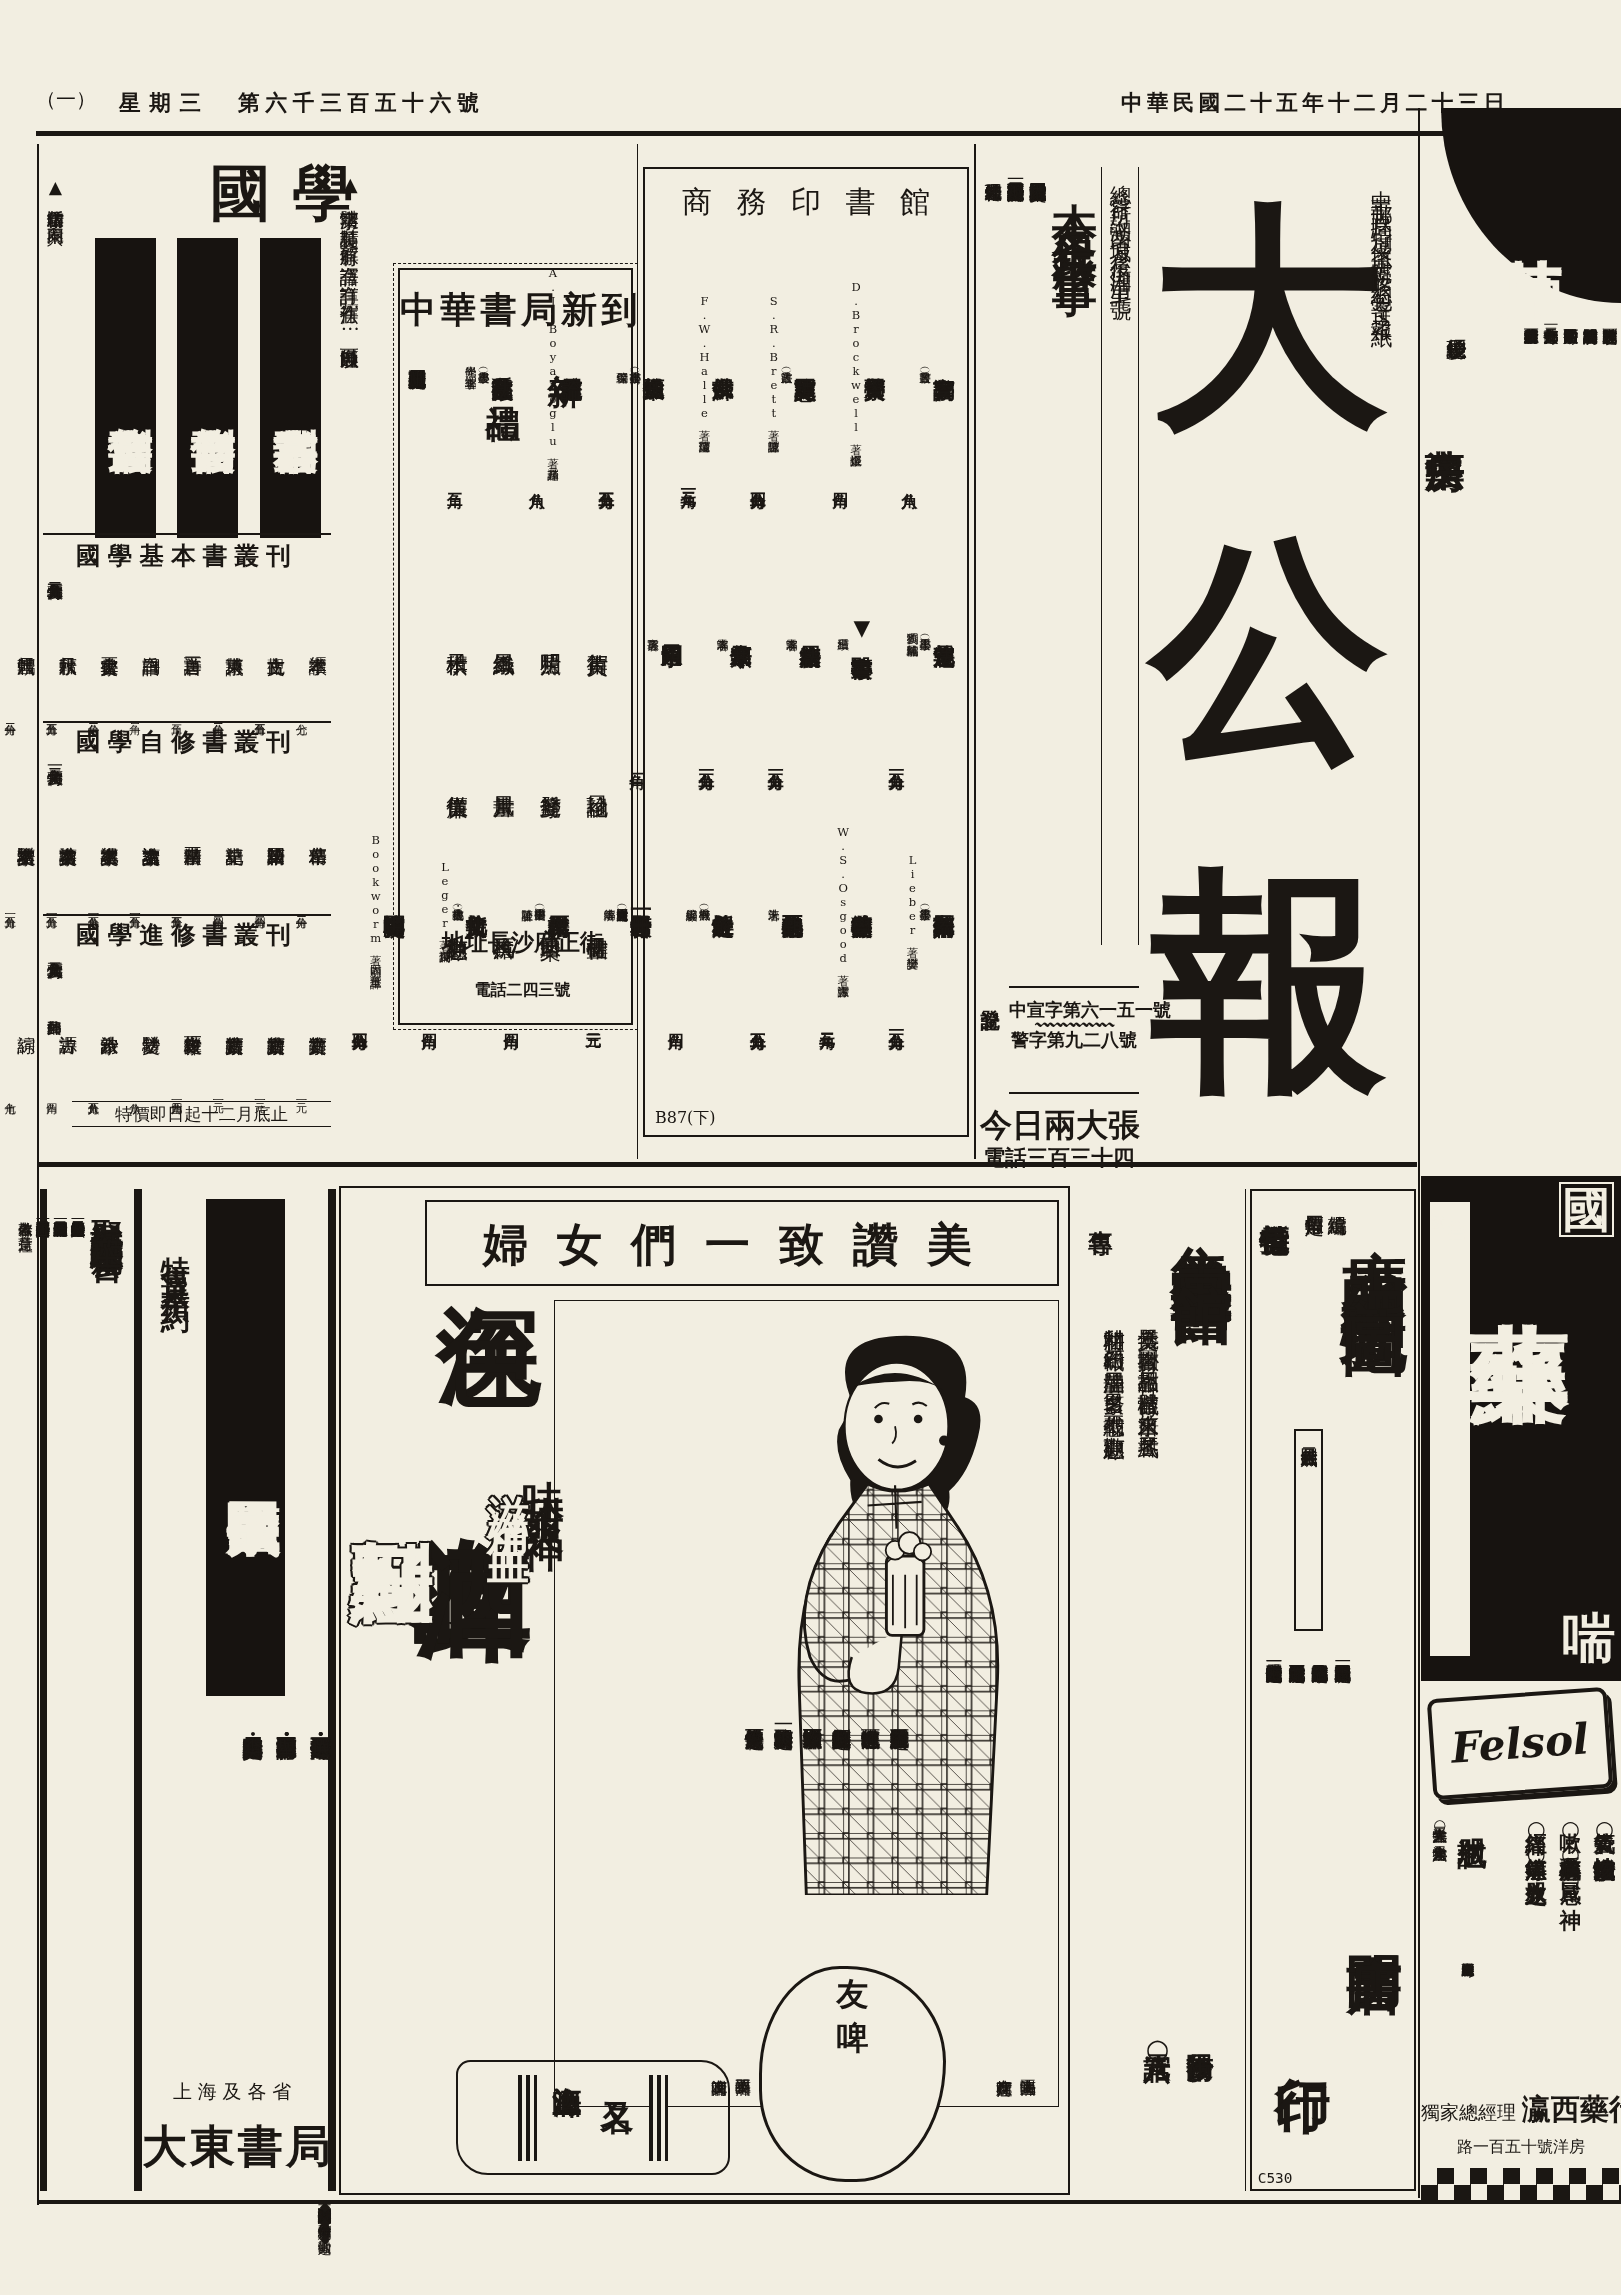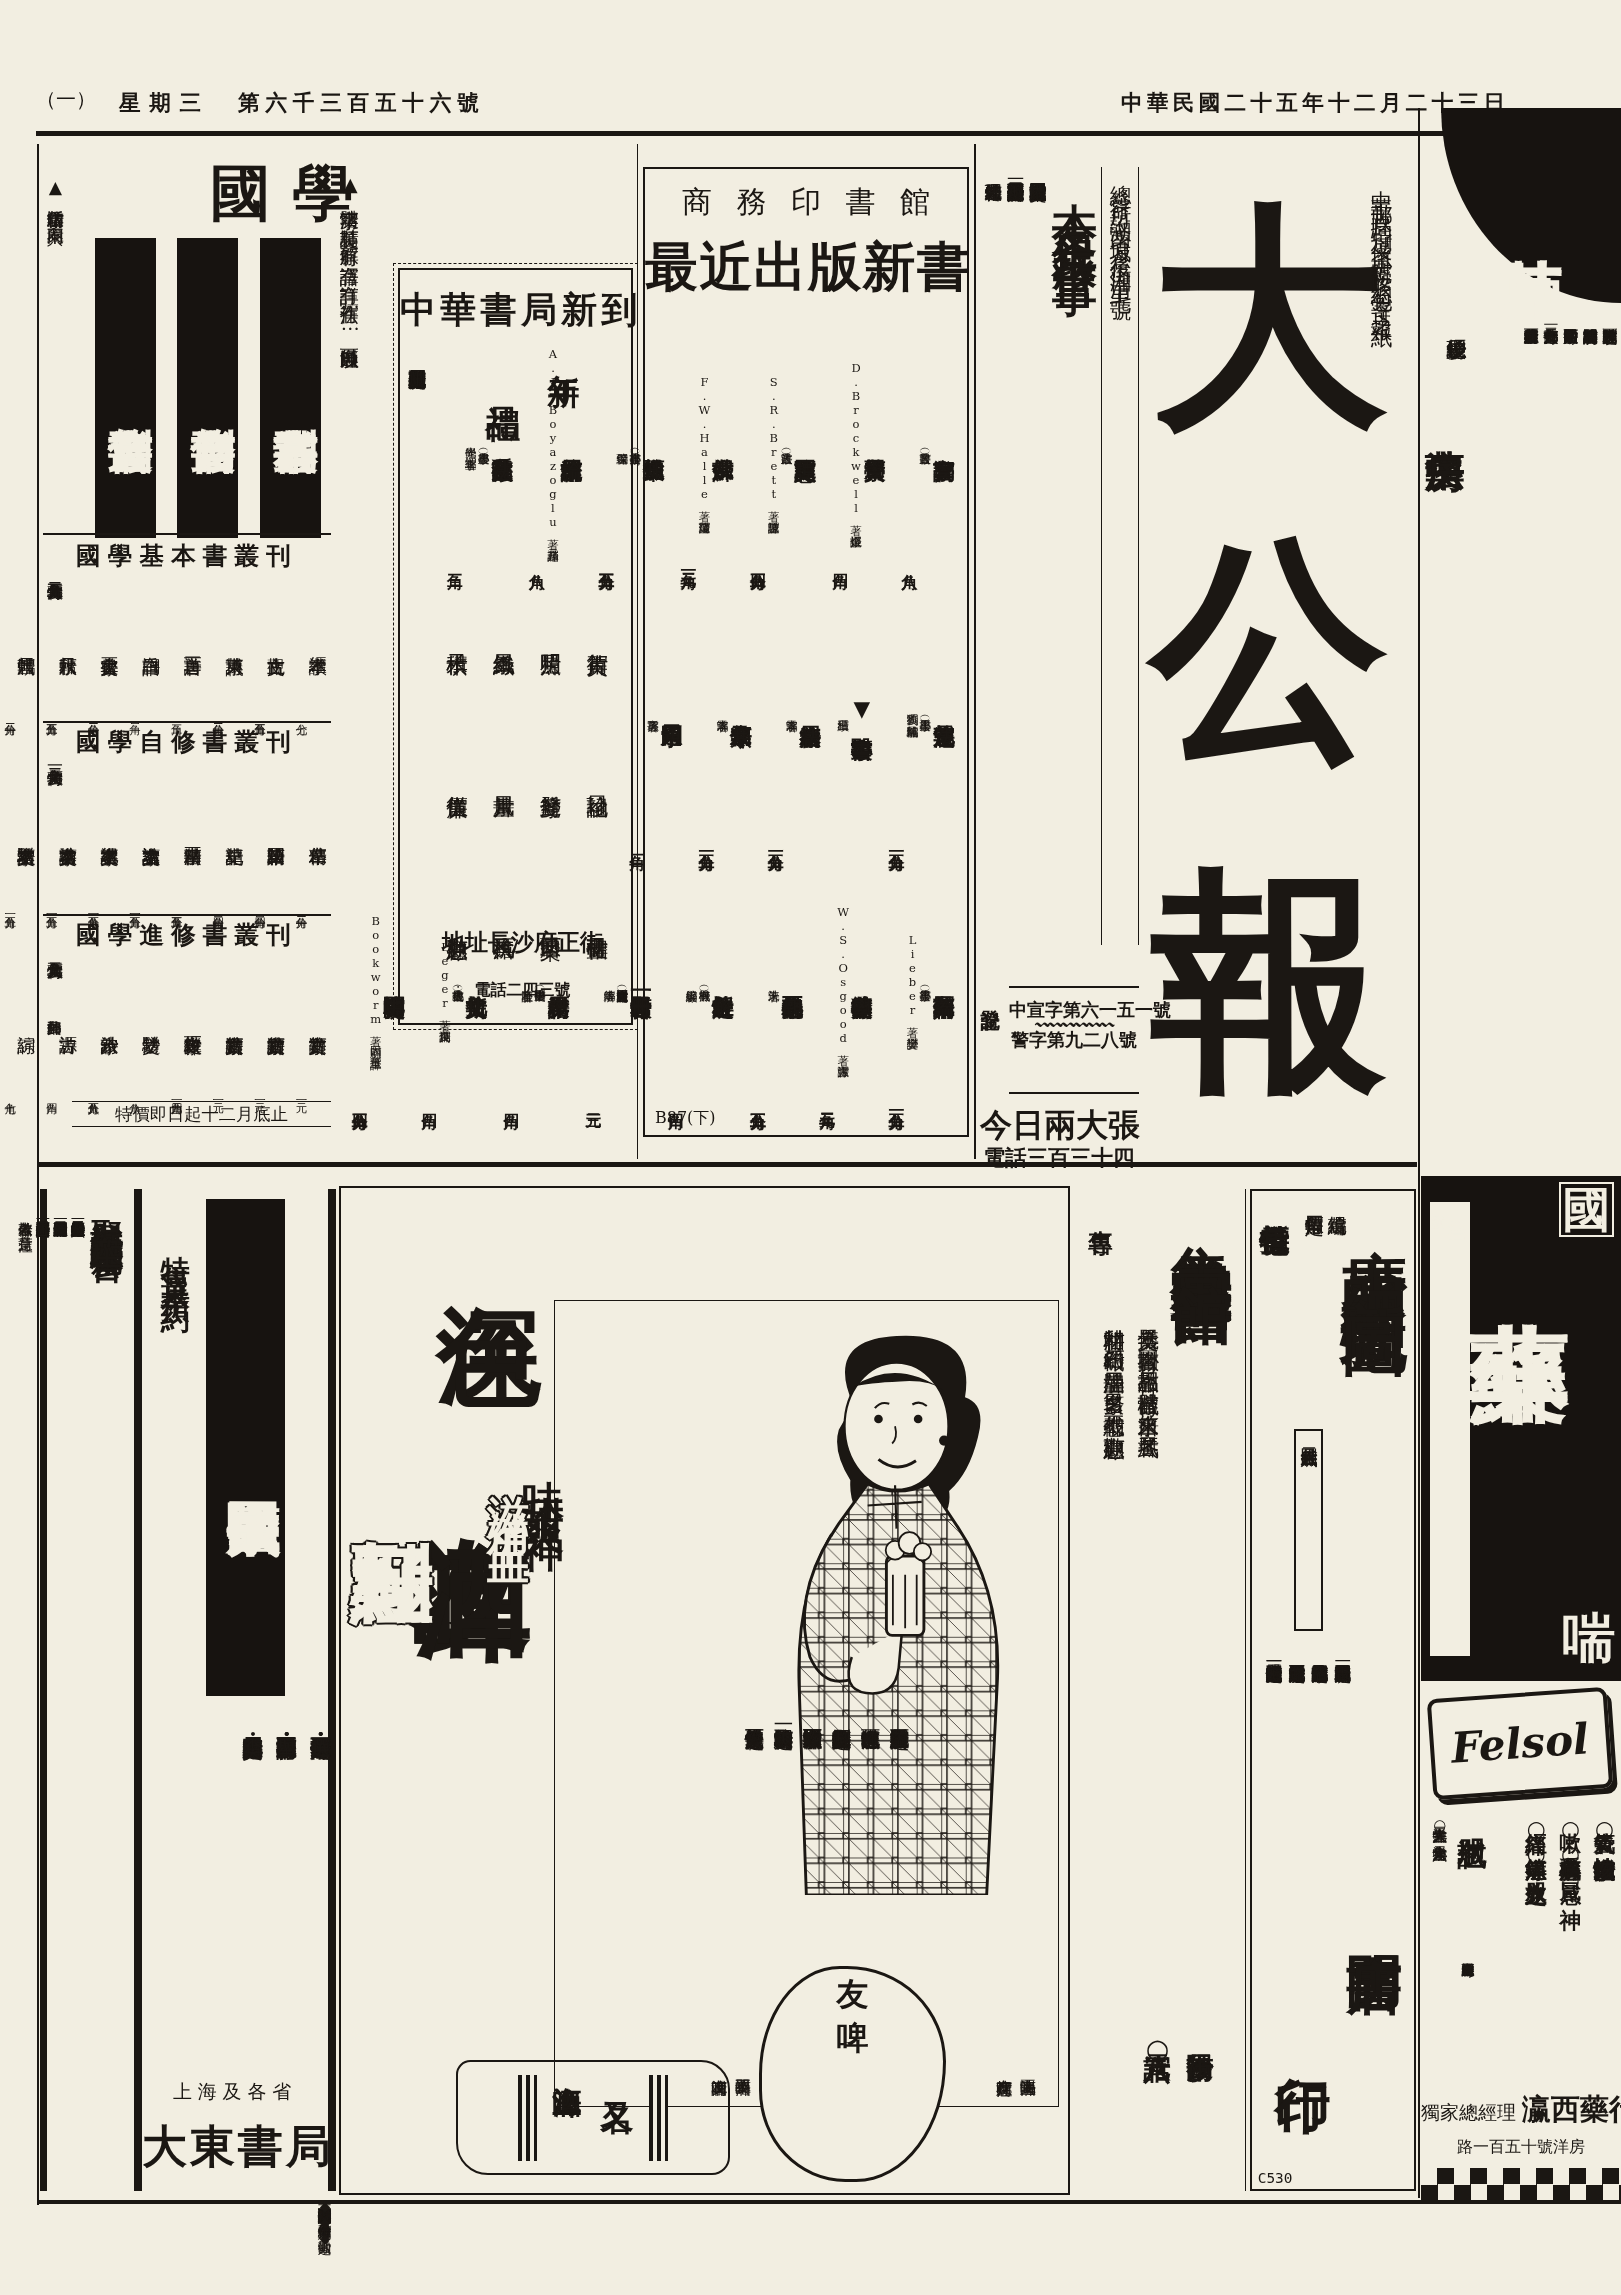--- a/index.html
+++ b/index.html
@@ -196,21 +196,20 @@
       </div>
     <div class="abs v" style="left:7.2px;top:86px;height:634px;font-size:18px;" data-name="chunghwa-side-note">新到新生日記為寫日記之良件裝璜精美確合除舊更新之需甚合應用</div>
     <div class="h b c" style="position:absolute;left:29px;bottom:65px;width:187px;font-size:23px;" data-name="chunghwa-address">地址長沙府正街</div>
     <div class="h b c" style="position:absolute;left:29px;bottom:21.6px;width:187px;font-size:16px;" data-name="chunghwa-phone">電話二四三號</div>
   </div>
 
   <div class="abs rule-v" style="left:637px;top:144px;width:1.4px;height:1015px;" data-name="column-rule-1"></div>
 
   <div class="abs box2" style="left:643px;top:167px;width:326px;height:970px;" data-name="commercialpress-ad-box">
     <div class="h c" style="margin-top:13px;font-size:30px;letter-spacing:24.5px;text-indent:24.5px;" data-name="commercialpress-name">商務印書館</div>
-    <div class="h b c" style="margin-top:8.6px;font-size:53px;letter-spacing:1.4px;" data-name="commercialpress-headline">最近出版新書</div>
     <div class="cols" style="margin-top:19px;height:238px;padding:0 4.3px;" data-name="commercialpress-row1">
 
     <div class="book v" style="height:238px;" data-name="book-entry">
         <span class="bt">言詞寫眞學</span>
         <span class="bn">（警政叢書）</span>
         <span class="ba"></span>
         <span class="bp">八角</span>
         </div>
         <div class="book v" style="height:238px;" data-name="book-entry">
         <span class="bt">實用警犬學</span>
@@ -382,20 +381,21 @@
     <div class="v b" style="height:461px;font-size:20px;" data-name="tcm-slogan">全部名著・分冊定價・依據需要・自由可選</div>
         <div class="v b" style="height:461px;font-size:20px;" data-name="tcm-slogan">不論多寡・不限種數・按類納費・輕而易舉</div>
         <div class="v b" style="height:461px;font-size:20px;" data-name="tcm-slogan">欲零購名貴實用之醫籍・此其時矣！</div>
       </div>
     <div class="abs v" style="left:10px;top:1009px;width:180px;height:605px;font-size:13.7px;max-height:605px;" data-name="tcm-body">本局為尊重多數讀者之意見起見特將中國醫學大成全部三百六十五種一律分冊定價發售選本預約讀者可依照需要分別納費選定既屬簡而易舉又能供求相應定價已極低廉預約更較便宜◆備有分冊預約目定價樣本◆歡迎函索◆</div>
     <div class="h c" style="position:absolute;left:0;bottom:86px;width:100%;font-size:19px;letter-spacing:5.8px;" data-name="tcm-region">上海及各省</div>
     <div class="h b c" style="position:absolute;left:0;bottom:14.4px;width:100%;font-size:45px;letter-spacing:2.9px;" data-name="tcm-publisher">大東書局</div>
   </div>
 
   <div class="abs" style="left:339px;top:1186px;width:731px;height:1009px;border:2.2px solid #1b1713;" data-name="beer-ad-box">
+    <div class="abs box2 h b c" style="left:84px;top:11.5px;width:634px;height:86px;font-size:45px;letter-spacing:29px;line-height:86px;" data-name="beer-banner">婦女們一致讚美</div>
     <div class="abs box1" style="left:213px;top:112px;width:505px;height:807px;border-width:1.4px;" data-name="beer-inner-panel"></div>
 
     <div class="abs v b" style="left:92px;top:33px;height:238px;font-size:105px;line-height:115px;" data-name="beer-slogan-deep">深色</div>
     <div class="abs v b" style="left:66px;top:252px;height:548px;font-size:121px;line-height:133px;" data-name="beer-slogan-brand">友啤啤酒</div>
     <div class="abs v b outline" style="left:5.8px;top:288px;height:634px;font-size:83px;line-height:94px;" data-name="beer-slogan-good">好到極點</div>
 
     <div class="abs v b" style="left:179px;top:259px;height:332px;font-size:42px;letter-spacing:16px;" data-name="beer-taste-1">味甜爽神</div>
     <div class="abs v b outline" style="left:144px;top:274px;height:332px;font-size:42px;letter-spacing:16px;" data-name="beer-taste-2">滋補生血</div>
 
     <svg class="abs" style="left:404px;top:130px;" width="303" height="577" viewBox="0 0 420 800" data-name="woman-illustration">

